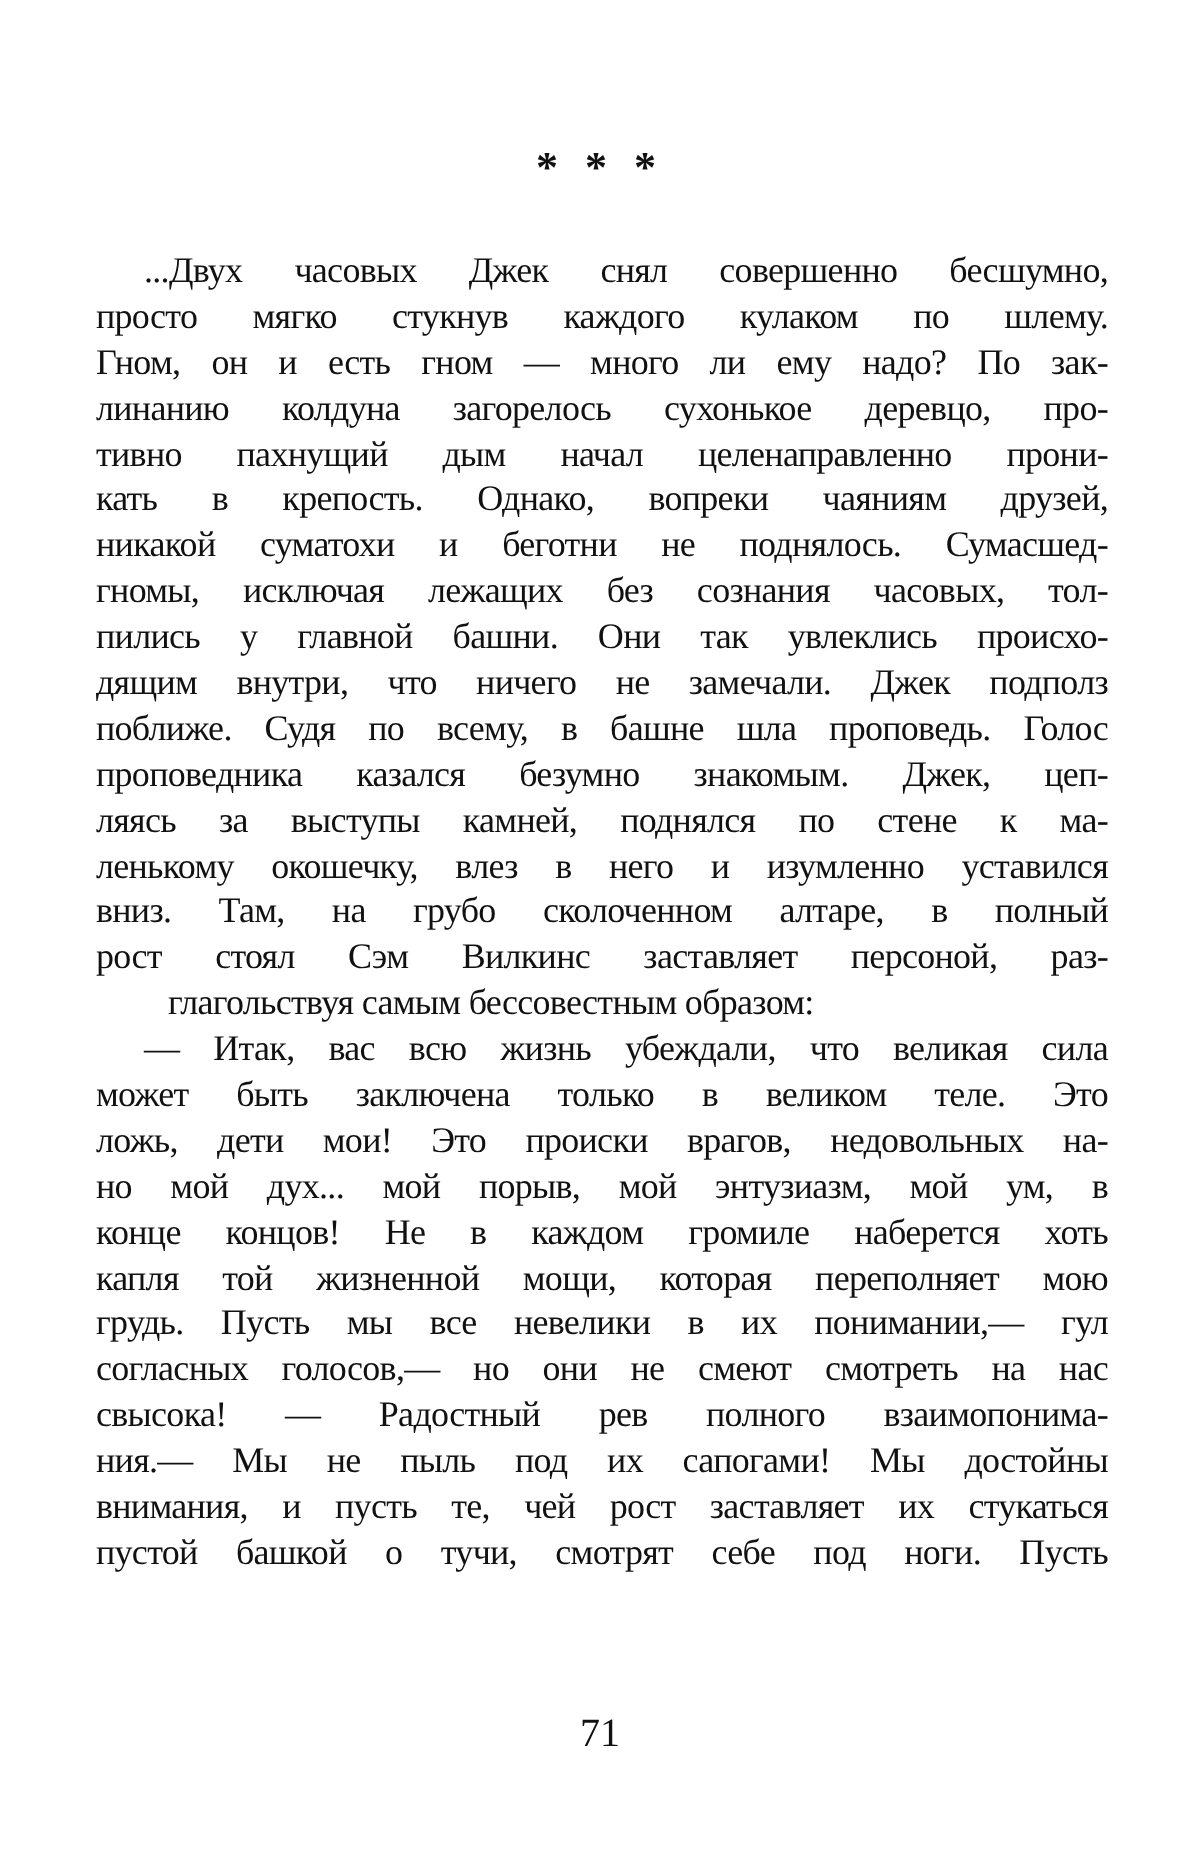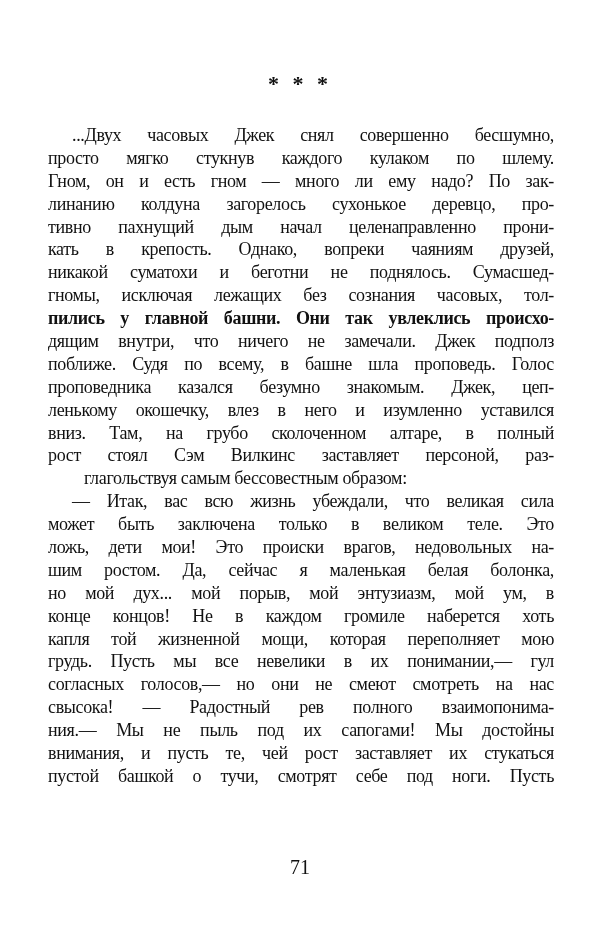--- a/index.html
+++ b/index.html
@@ -73,32 +73,32 @@
 
   <div class="text-block">
     <span class="line indent" style="white-space: normal;">...Двух часовых Джек снял совершенно бесшумно,</span>
     <span class="line" style="white-space: normal;">просто мягко стукнув каждого кулаком по шлему.</span>
     <span class="line" style="white-space: normal;">Гном, он и есть гном — много ли ему надо? По зак-</span>
     <span class="line" style="white-space: normal;">линанию колдуна загорелось сухонькое деревцо, про-</span>
     <span class="line" style="white-space: normal;">тивно пахнущий дым начал целенаправленно прони-</span>
     <span class="line" style="white-space: normal;">кать в крепость. Однако, вопреки чаяниям друзей,</span>
     <span class="line" style="white-space: normal;">никакой суматохи и беготни не поднялось. Сумасшед-</span>
     <span class="line" style="white-space: normal;">гномы, исключая лежащих без сознания часовых, тол-</span>
-    <span class="line" style="white-space: normal; font-weight: bold;">пились у главной башни. Они так увлеклись происхо-</span>
+    <span class="line" style="white-space: normal;">пились у главной башни. Они так увлеклись происхо-</span>
     <span class="line" style="white-space: normal;">дящим внутри, что ничего не замечали. Джек подполз</span>
     <span class="line" style="white-space: normal;">поближе. Судя по всему, в башне шла проповедь. Голос</span>
     <span class="line" style="white-space: normal;">проповедника казался безумно знакомым. Джек, цеп-</span>
+    <span class="line" style="white-space: normal;">ляясь за выступы камней, поднялся по стене к ма-</span>
     <span class="line" style="white-space: normal;">ленькому окошечку, влез в него и изумленно уставился</span>
     <span class="line" style="white-space: normal;">вниз. Там, на грубо сколоченном алтаре, в полный</span>
     <span class="line" style="white-space: normal;">рост стоял Сэм Вилкинс заставляет персоной, раз-</span>
     <span class="line last" style="white-space: normal; margin-left: 36px;">глагольствуя самым бессовестным образом:</span>
     <span class="line indent" style="white-space: normal;">— Итак, вас всю жизнь убеждали, что великая сила</span>
     <span class="line" style="white-space: normal;">может быть заключена только в великом теле. Это</span>
     <span class="line" style="white-space: normal;">ложь, дети мои! Это происки врагов, недовольных на-</span>
-    <span class="line" style="white-space: normal;">шим ростом. Да, сейчас я маленькая белая болонка,</span>
     <span class="line" style="white-space: normal;">но мой дух... мой порыв, мой энтузиазм, мой ум, в</span>
     <span class="line" style="white-space: normal;">конце концов! Не в каждом громиле наберется хоть</span>
     <span class="line" style="white-space: normal;">капля той жизненной мощи, которая переполняет мою</span>
     <span class="line" style="white-space: normal;">грудь. Пусть мы все невелики в их понимании,— гул</span>
     <span class="line" style="white-space: normal;">согласных голосов,— но они не смеют смотреть на нас</span>
     <span class="line" style="white-space: normal;">свысока! — Радостный рев полного взаимопонима-</span>
     <span class="line" style="white-space: normal;">ния.— Мы не пыль под их сапогами! Мы достойны</span>
     <span class="line" style="white-space: normal;">внимания, и пусть те, чей рост заставляет их стукаться</span>
     <span class="line" style="white-space: normal;">пустой башкой о тучи, смотрят себе под ноги. Пусть</span>
   </div>

